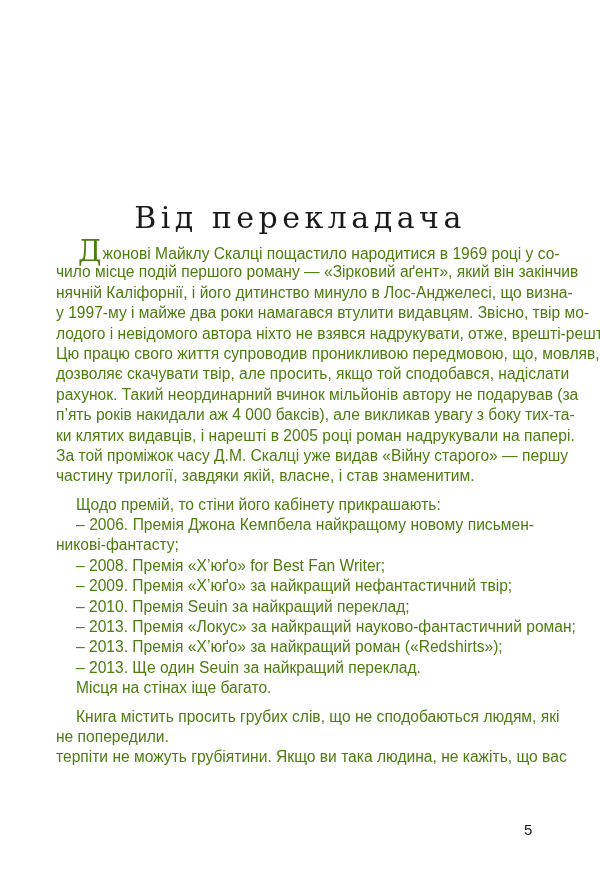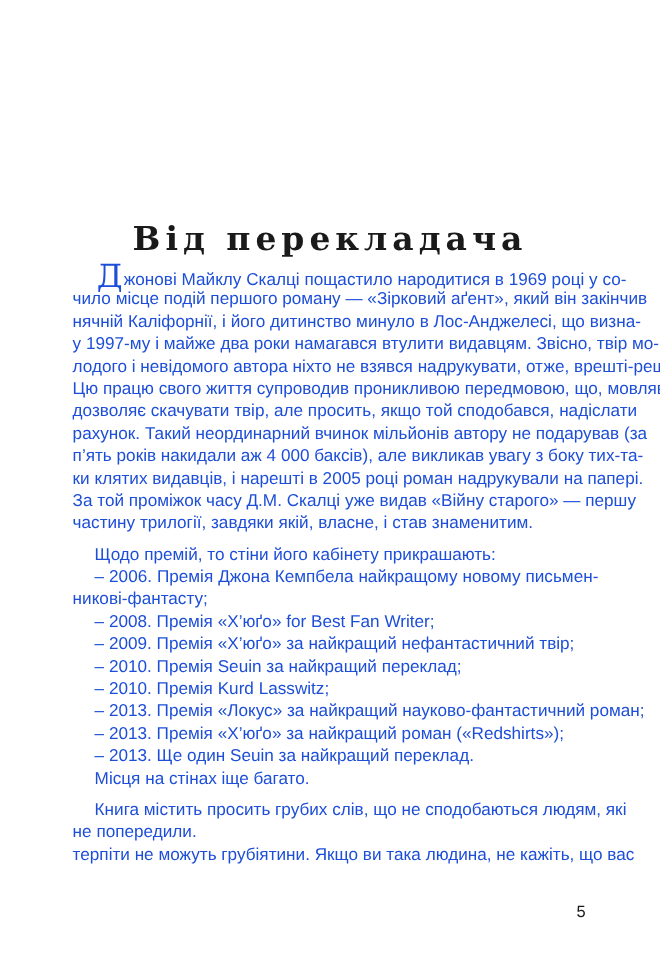--- a/index.html
+++ b/index.html
@@ -4,26 +4,26 @@
   <style>
     html, body { margin: 0; padding: 0; }
     body {
       width: 600px; height: 889px; background: #ffffff; position: relative; overflow: hidden;
       color: #1e1e1e;
     }
     .page { position: absolute; left: 0; top: 0; width: 600px; height: 889px; }
     .title {
       position: absolute; left: 0; width: 600px; top: 180px; text-align: center;
       font-family: "DejaVu Serif", serif; font-size: 30px; letter-spacing: 4.5px;
-      color: #1a1a1a; font-weight: bold;
+      color: #1a1a1a; font-weight: normal;
     }
     .body {
-      position: absolute; left: 66px; width: 478px; top: 242px;
+      position: absolute; left: 56px; width: 478px; top: 242px;
       font-family: "Liberation Sans", sans-serif; font-size: 15.6px; line-height: 20.4px;
-      color: #1d4ed8;
+      color: #4d7c0f;
     }
     .line { display: block; white-space: nowrap; height: 20.4px; }
     .line.just { text-align: justify; text-align-last: justify; }
     .line.indent { padding-left: 30px; }
     .line.li { padding-left: 20px; }
     .drop {
       font-family: "DejaVu Serif", serif; font-size: 29px; line-height: 18px;
       vertical-align: -2px; margin-left: -8px; margin-right: 1px;
     }
     .gap { height: 8px; }
@@ -56,21 +56,20 @@
 
     <div class="gap"></div>
 
     <div>
       <span class="line li">Щодо премій, то стіни його кабінету прикрашають:</span>
       <span class="line just li">– 2006. Премія Джона Кемпбела найкращому новому письмен-</span>
       <span class="line">никові-фантасту;</span>
       <span class="line li">– 2008. Премія «Х’юґо» for Best Fan Writer;</span>
       <span class="line li">– 2009. Премія «Х’юґо» за найкращий нефантастичний твір;</span>
       <span class="line li">– 2010. Премія Seuin за найкращий переклад;</span>
-      <span class="line li">– 2010. Премія Kurd Lasswitz;</span>
       <span class="line li">– 2013. Премія «Локус» за найкращий науково-фантастичний роман;</span>
       <span class="line li">– 2013. Премія «Х’юґо» за найкращий роман («Redshirts»);</span>
       <span class="line li">– 2013. Ще один Seuin за найкращий переклад.</span>
       <span class="line li">Місця на стінах іще багато.</span>
     </div>
 
     <div class="gap"></div>
 
     <div>
       <span class="line just li">Книга містить просить грубих слів, що не сподобаються людям, які</span>

